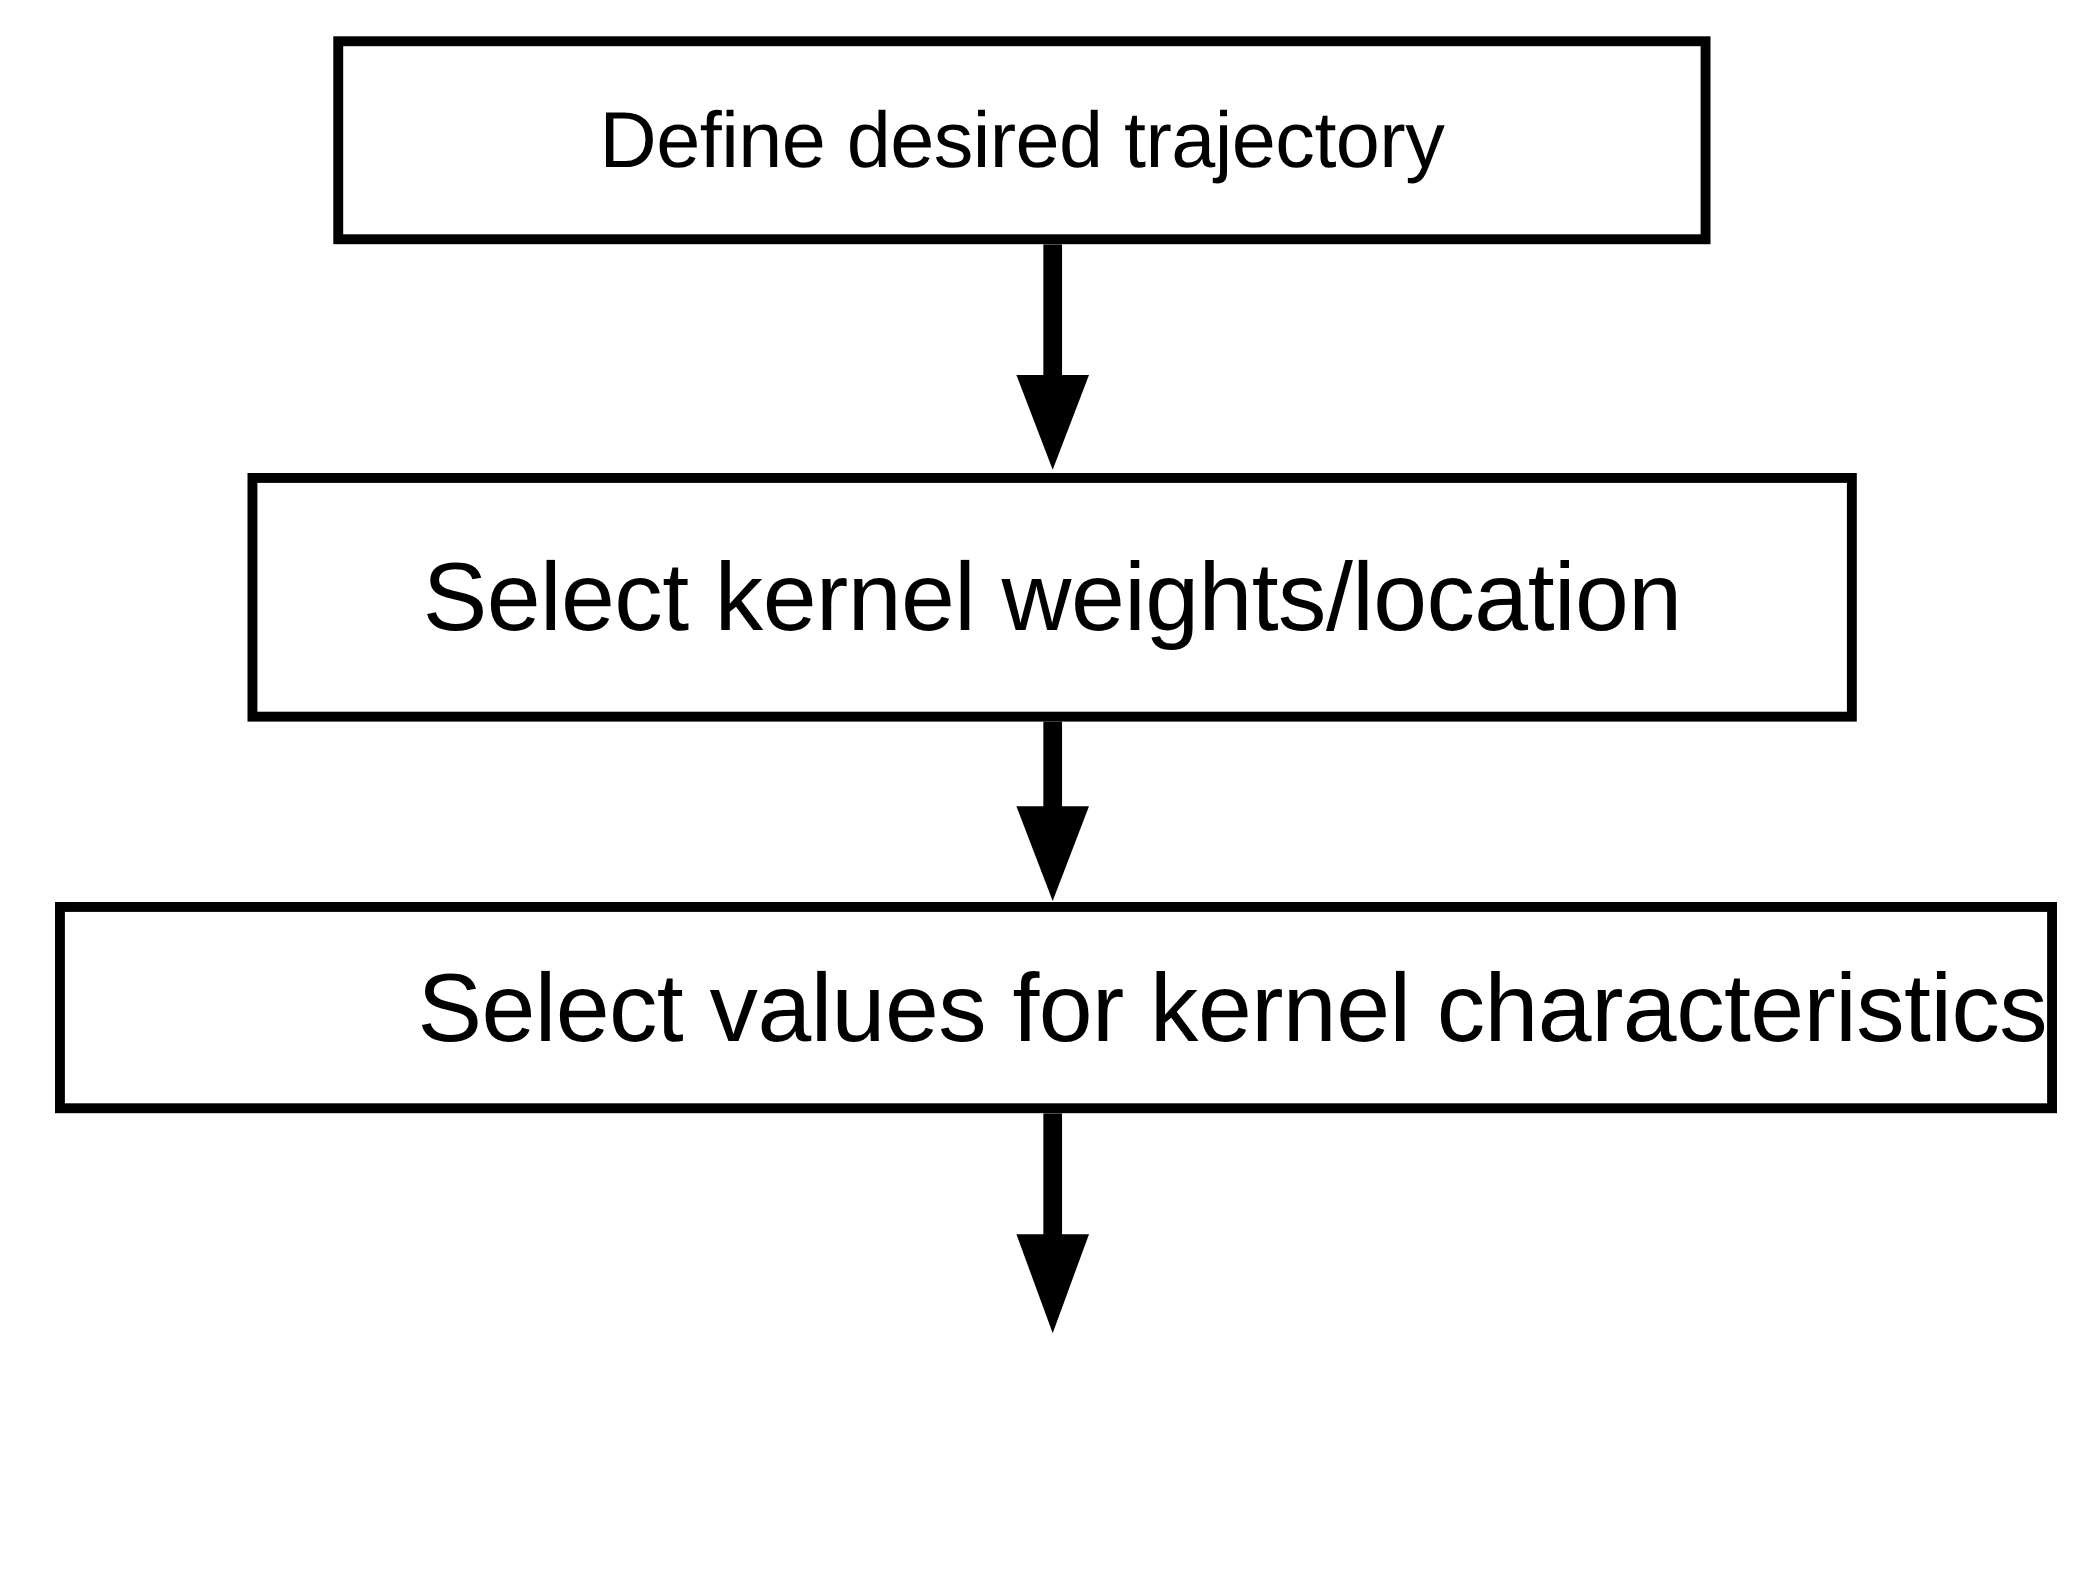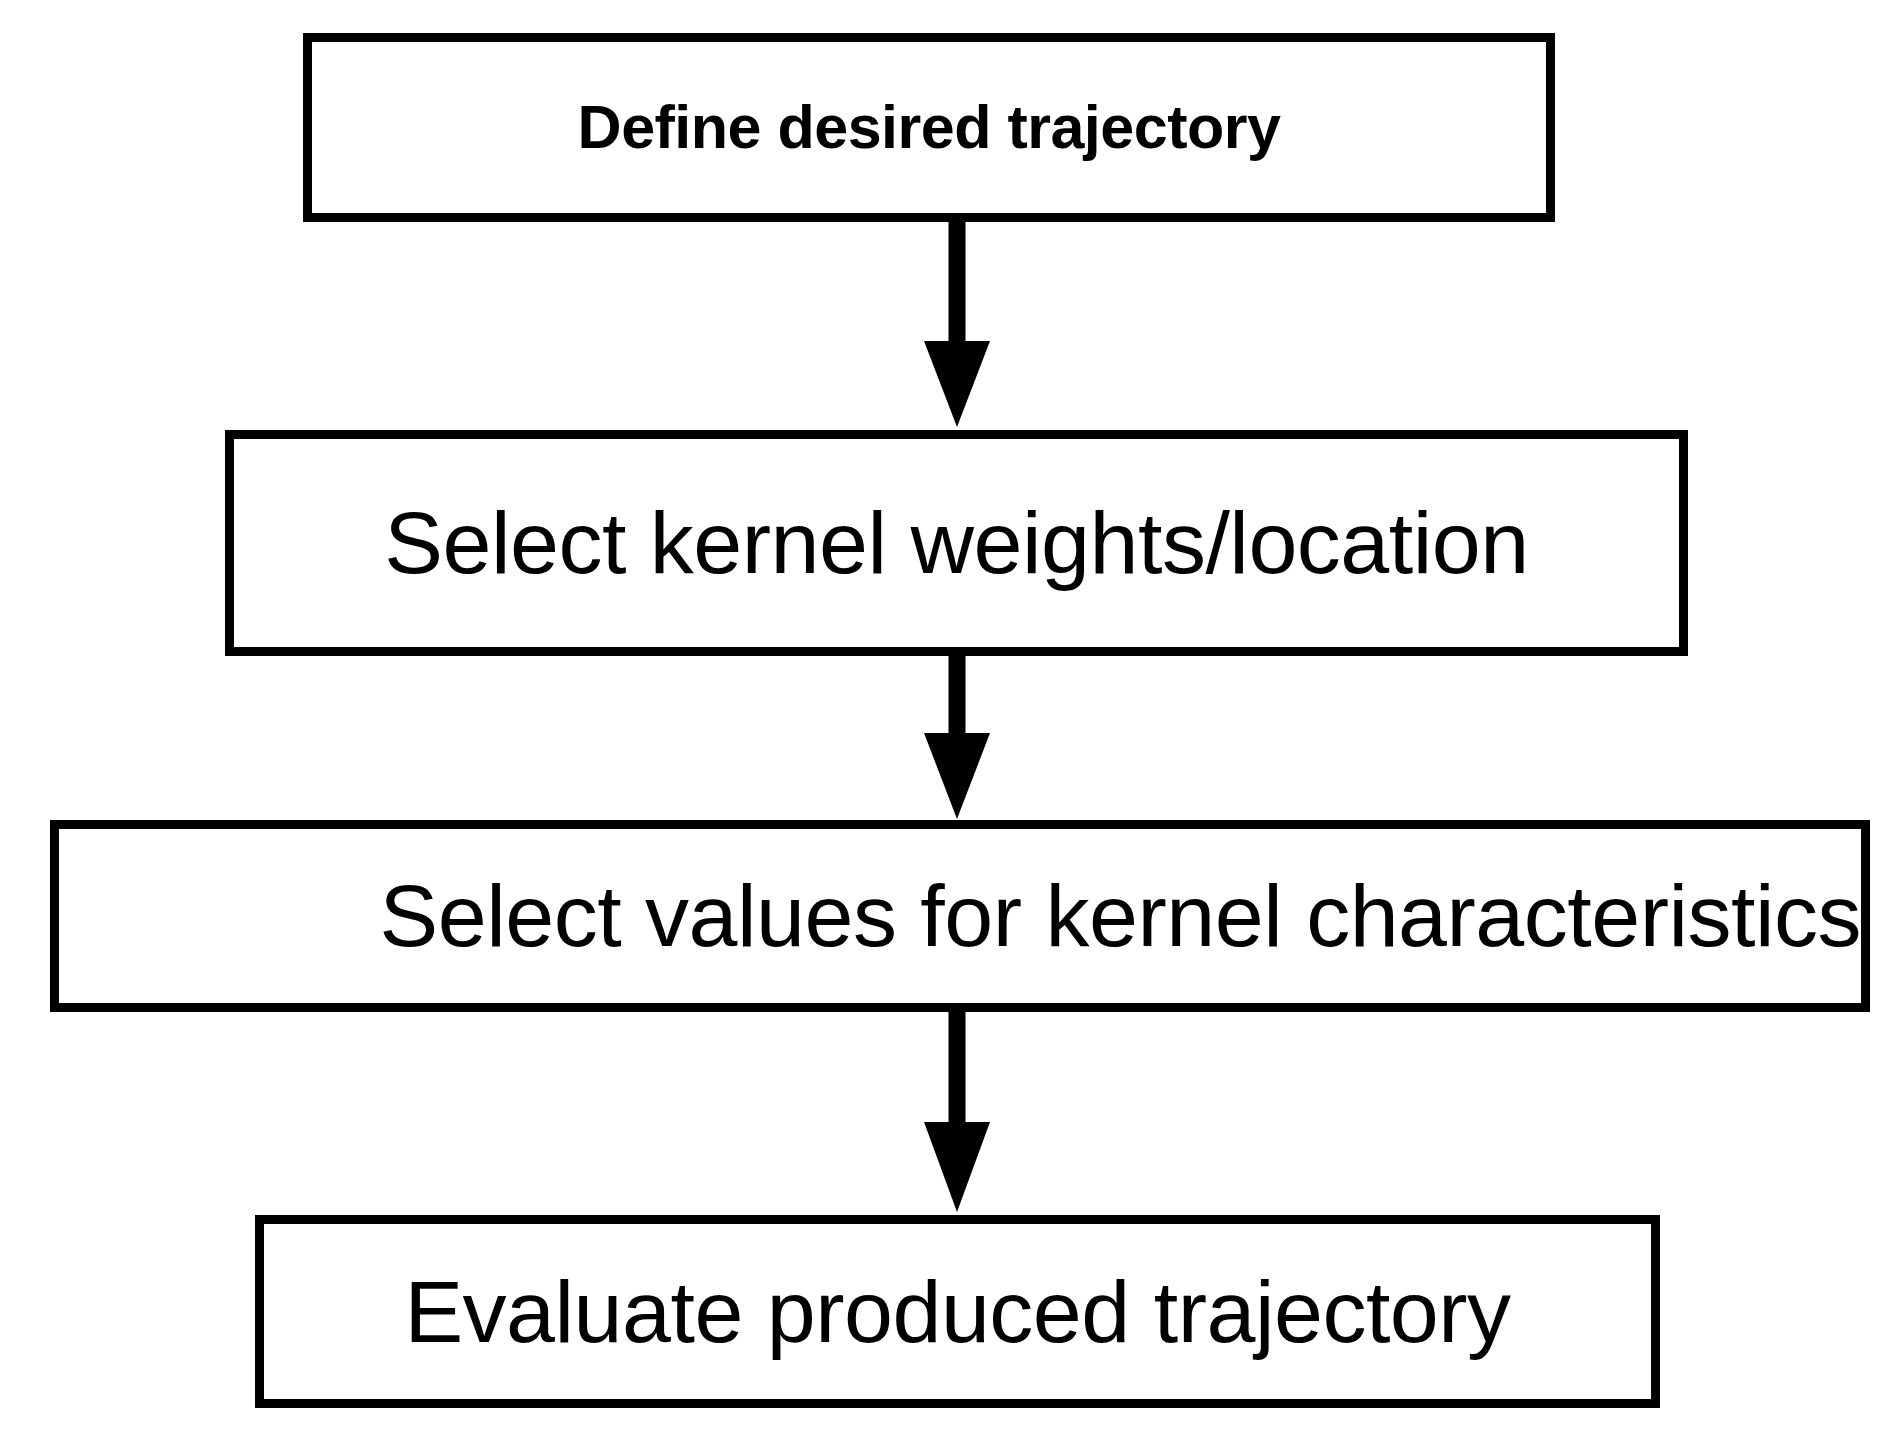--- a/index.html
+++ b/index.html
@@ -34,21 +34,21 @@
     white-space: nowrap;
     letter-spacing: -0.5px;
   }
   
   #node-define-trajectory {
     left: 303px;
     top: 33px;
     width: 1252px;
     height: 189px;
   }
-  #node-define-trajectory .flow-node-label { font-size: 61px; font-weight: bold; }
+  #node-define-trajectory .flow-node-label { font-size: 72px; }
   
   #node-select-kernel-weights {
     left: 225px;
     top: 430px;
     width: 1463px;
     height: 226px;
   }
   #node-select-kernel-weights .flow-node-label { font-size: 88px; }
   
   #node-select-kernel-characteristics {
@@ -105,17 +105,14 @@
   </div>
 
   <div class="flow-node" id="node-select-kernel-weights">
     <span class="flow-node-label">Select kernel weights/location</span>
   </div>
 
   <div class="flow-node" id="node-select-kernel-characteristics">
     <span class="flow-node-label">Select values for kernel characteristics</span>
   </div>
 
-  <div class="flow-node" id="node-evaluate-trajectory">
-    <span class="flow-node-label">Evaluate produced trajectory</span>
-  </div>
 
 </div>
 
 </body></html>

